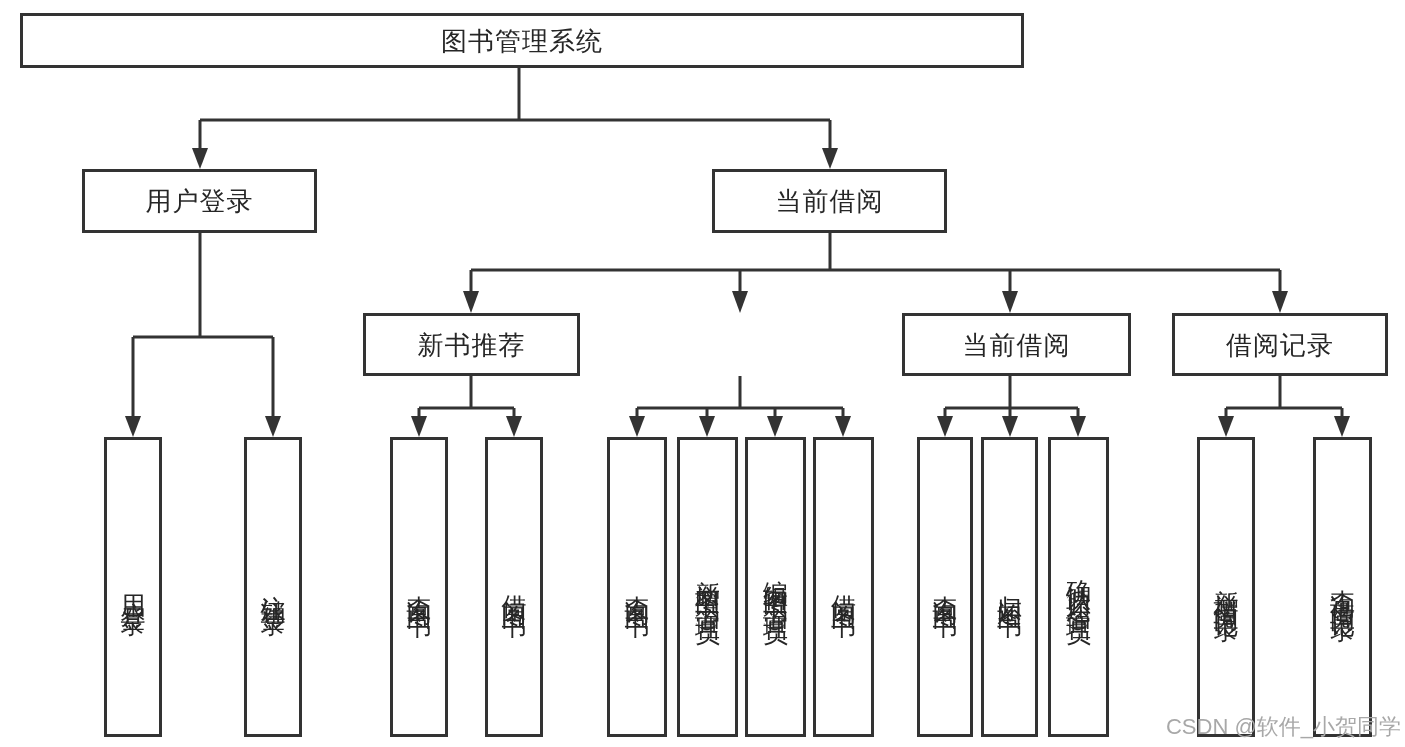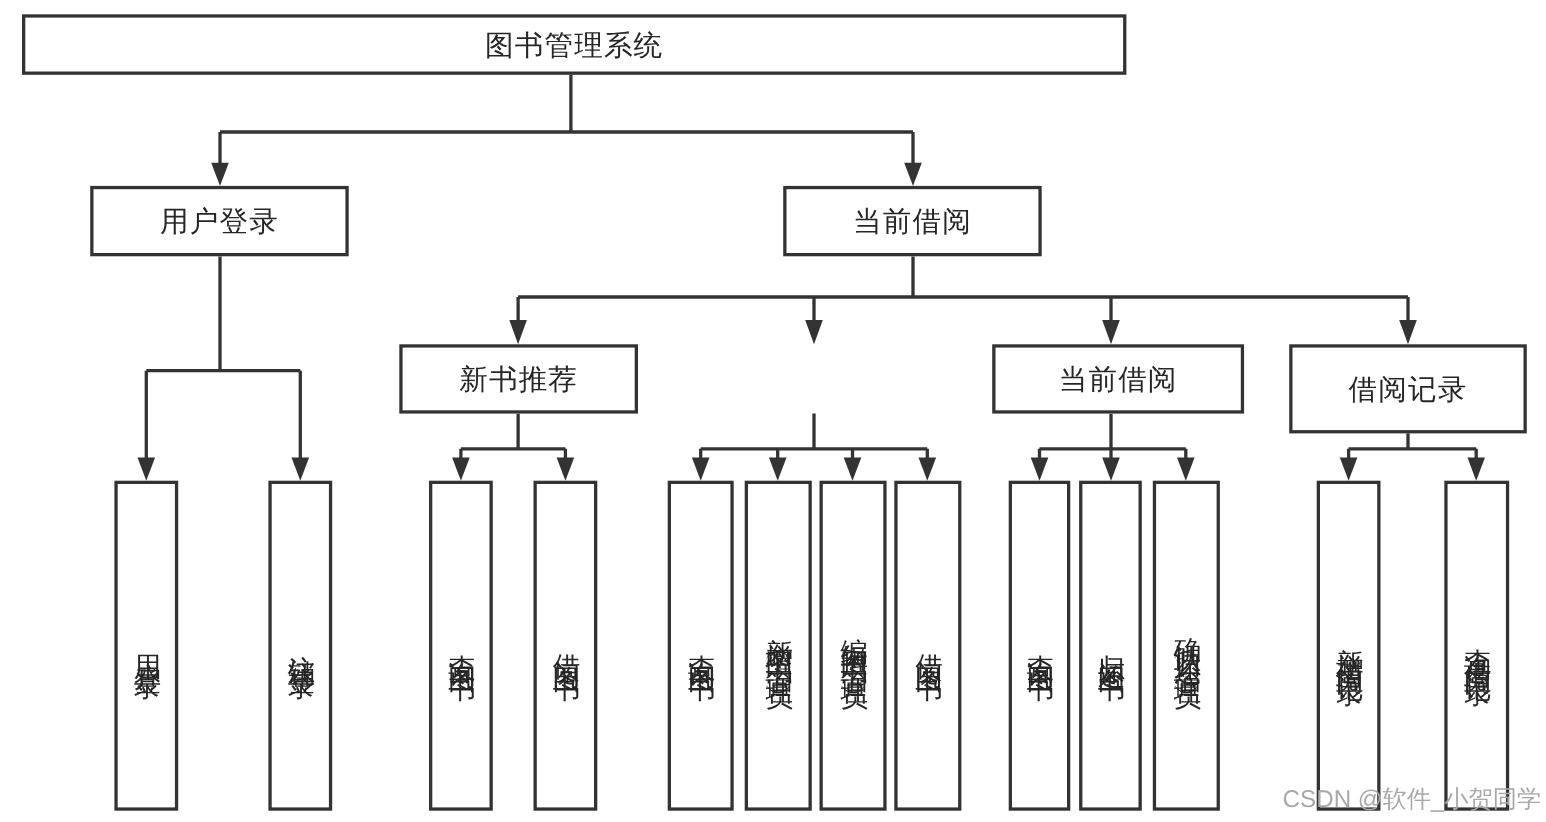--- a/index.html
+++ b/index.html
@@ -106,21 +106,21 @@
   <div class="node h" style="left:712px;top:169px;width:235px;height:64px;">
     <span>当前借阅</span>
   </div>
 
   <div class="node h" style="left:363px;top:313px;width:217px;height:63px;">
     <span>新书推荐</span>
   </div>
   <div class="node h" style="left:902px;top:313px;width:229px;height:63px;">
     <span>当前借阅</span>
   </div>
-  <div class="node h" style="left:1172px;top:313px;width:216px;height:81px;">
+  <div class="node h" style="left:1172px;top:313px;width:216px;height:63px;">
     <span>借阅记录</span>
   </div>
 
   <div class="node v" style="left:104px;top:437px;width:58px;height:300px;">
     <span>用户登录</span>
   </div>
   <div class="node v" style="left:244px;top:437px;width:58px;height:300px;">
     <span>注销登录</span>
   </div>
 

